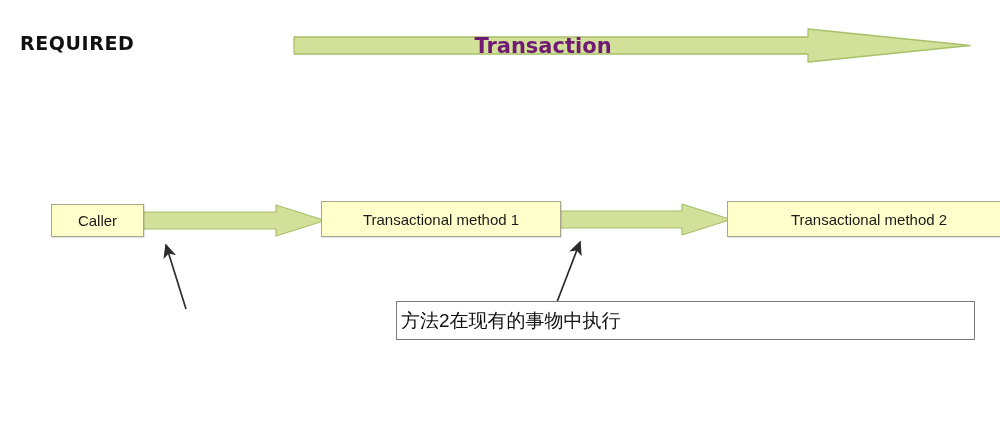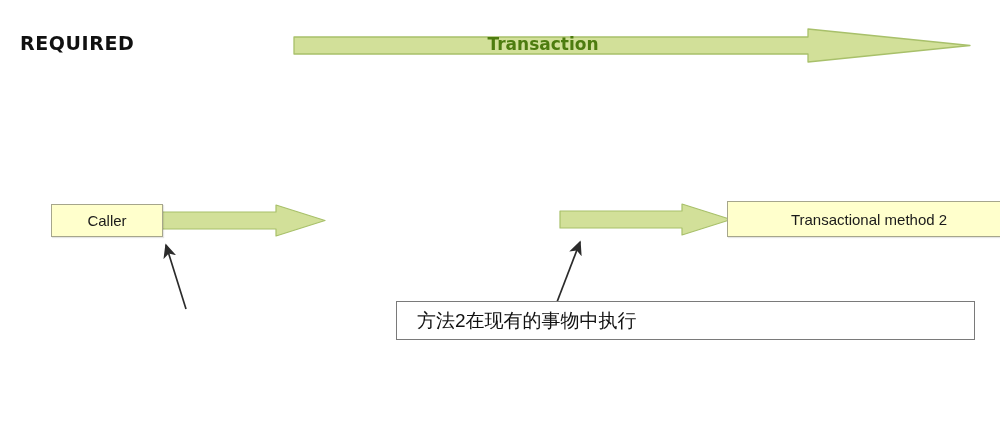--- a/index.html
+++ b/index.html
@@ -33,23 +33,23 @@
     letter-spacing: 0.6px;
     color: #111111;
     white-space: nowrap;
   }
   .transaction-label {
     left: 0px;
     top: 30px;
     width: 1000px;
     text-align: center;
     font-family: "DejaVu Sans", sans-serif;
-    font-size: 17px;
+    font-size: 21px;
     font-weight: bold;
-    color: #4d7c0f;
+    color: #701a75;
     white-space: nowrap;
     padding-left: 86px;
     box-sizing: border-box;
     z-index: 4;
   }
 
   
   svg.layer {
     position: absolute;
     left: 0; top: 0;
@@ -66,39 +66,39 @@
     display: flex;
     align-items: center;
     justify-content: center;
     font-family: "Liberation Sans", sans-serif;
     font-size: 15px;
     color: #1a1a1a;
     white-space: nowrap;
     z-index: 3;
     box-shadow: 1px 1px 1px rgba(0,0,0,0.10);
   }
-  #node-caller  { left: 51px;  top: 200px; width: 112px;  height: 33px; }
+  #node-caller  { left: 51px;  top: 200px; width: 93px;  height: 33px; }
   #node-method1 { left: 321px; top: 197px; width: 240px; height: 36px; }
   #node-method2 { left: 727px; top: 197px; width: 284px; height: 36px; }
 
   
   .callout-box {
     background: #ffffff;
     border: 1px solid #7a7a7a;
     box-sizing: border-box;
     font-family: "Liberation Sans", "DejaVu Sans", sans-serif;
     font-size: 19px;
     color: #111111;
     line-height: 1.55;
     z-index: 3;
     padding: 10px 0 0 27px;
   }
   #callout-left  { left: 31px;  top: 303px; width: 341px; height: 101px; }
   #callout-right { left: 396px; top: 297px; width: 579px; height: 39px;
-                   padding: 0 0 0 20px; display:flex; align-items:center; }
+                   padding: 0 0 0 4px; display:flex; align-items:center; }
   .callout-line { display: block; white-space: nowrap; }
 </style>
 </head>
 <body>
 
 <div id="diagram-root">
 
   <svg class="layer" viewBox="0 0 1000 427">
     <g>
       <path d="M 294,33 L 808,33 L 808,25 L 970,41.5 L 808,58 L 808,50 L 294,50 Z" fill="#D2E099" stroke="#A8C06A" stroke-width="1.3" stroke-linejoin="round"></path>
@@ -115,20 +115,23 @@
     </g>
     <g>
       <path d="M 560,207 L 682,207 L 682,200 L 731,215.5 L 682,231 L 682,224 L 560,224 Z" fill="#D2E099" stroke="#A8C06A" stroke-width="1.2" stroke-linejoin="round"></path>
     </g>
   </svg>
 
   <div class="abs node-box" id="node-caller">
     <span>Caller</span>
   </div>
 
+  <div class="abs node-box" id="node-method1">
+    <span>Transactional method 1</span>
+  </div>
 
   <div class="abs node-box" id="node-method2">
     <span>Transactional method 2</span>
   </div>
 
   <svg class="layer" viewBox="0 0 1000 427">
     <defs>
       <marker id="arrowhead-solid" markerWidth="9" markerHeight="9" refX="7.5" refY="4.5" orient="auto" markerUnits="strokeWidth">
         <path d="M 0,0.6 L 8.5,4.5 L 0,8.4 L 2.2,4.5 Z" fill="#2b2b2b"></path>
       </marker>

